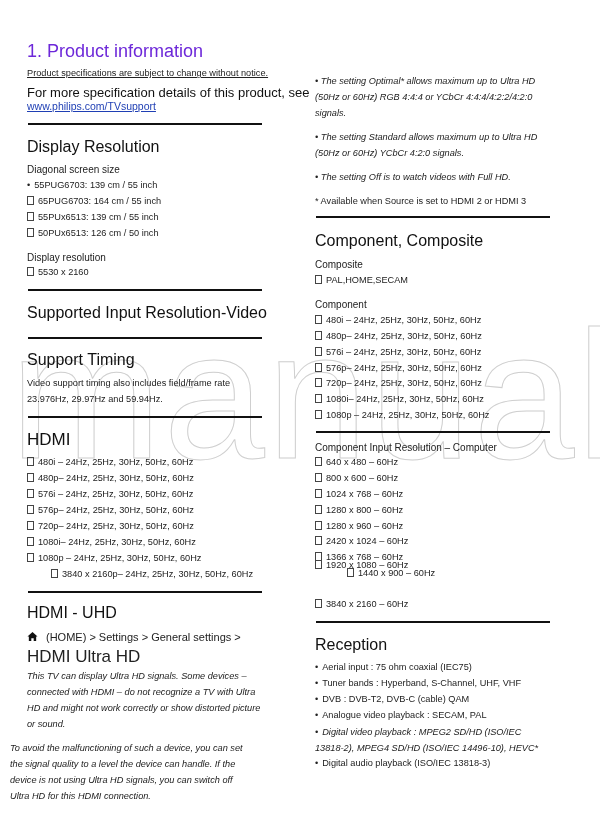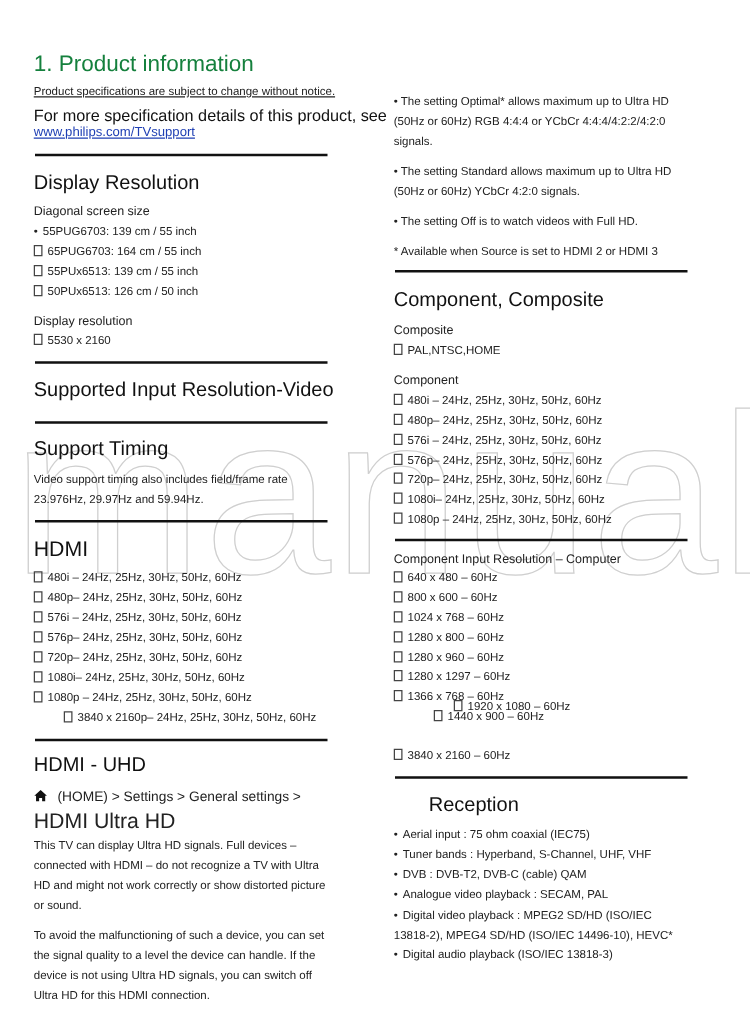--- a/index.html
+++ b/index.html
@@ -1,25 +1,25 @@
 <!DOCTYPE html>
 <html><head>
 <meta charset="utf-8">
 <style>
   html, body { margin: 0; padding: 0; }
   body {
     width: 600px; height: 817px; background: #ffffff; position: relative; overflow: hidden;
     font-family: "Liberation Sans", sans-serif; color: #1a1a1a;
   }
   .abs { position: absolute; white-space: nowrap; }
-  .h1 { font-size: 18px; color: #15803d; }
+  .h1 { font-size: 18px; color: #6d28d9; }
   .h2 { font-size: 16px; color: #111; }
   .sub { font-size: 11px; color: #222; }
   .small { font-size: 9.2px; color: #222; }
-  .body { font-size: 9.2px; color: #222; line-height: 16px; white-space: normal; }
+  .body { font-size: 9.2px; color: #222; line-height: 16px; white-space: normal; font-style: italic; }
   .link { font-size: 10.5px; color: #1f3fb4; text-decoration: underline; }
   .rule { position: absolute; height: 2px; background: #111; }
   .box::before { content: ""; display: inline-block; width: 5px; height: 7px; border: 1px solid #444; margin-right: 4px; vertical-align: -1px; }
   .bullet::before { content: "•"; margin-right: 4px; }
   .watermark {
     position: absolute; left: 10px; top: 290px; font-size: 182px; letter-spacing: 2px;
     color: rgba(255,255,255,0.0); -webkit-text-stroke: 1px #cfcfcf;
     font-family: "Liberation Sans", sans-serif; pointer-events: none; white-space: nowrap;
     z-index: 0;
   }
@@ -69,58 +69,58 @@
     <div class="abs small box" style="left:27px; top:569px;margin-left:24px;">3840 x 2160p– 24Hz, 25Hz, 30Hz, 50Hz, 60Hz</div>
     <div class="rule" style="left:28px; top:591px; width:234px;"></div>
 
     <div class="abs h2" style="left:27px; top:604px;">HDMI - UHD</div>
     <div class="abs sub" style="left:27px; top:631px; font-size:11px;">
       <svg class="home-icon" viewBox="0 0 12 12">
           <path d="M6 1 L11.5 6 L10 6 L10 11 L7.3 11 L7.3 8 L4.7 8 L4.7 11 L2 11 L2 6 L0.5 6 Z" fill="#111"></path>
         </svg><span>(HOME) &gt; Settings &gt; General settings &gt;</span>
     </div>
     <div class="abs sub" style="left:27px; top:647px; font-size:17px;">HDMI Ultra HD</div>
-    <div class="abs body" style="left:27px; top:668px; width:240px;">This TV can display Ultra HD signals. Full devices – connected with HDMI – do not recognize a TV with Ultra HD and might not work correctly or show distorted picture or sound.</div>
-    <div class="abs body" style="left:27px; top:740px; width:240px;">To avoid the malfunctioning of such a device, you can set the signal quality to a level the device can handle. If the device is not using Ultra HD signals, you can switch off Ultra HD for this HDMI connection.</div>
+    <div class="abs body" style="left:27px; top:668px; width:240px;">This TV can display Ultra HD signals. Some devices – connected with HDMI – do not recognize a TV with Ultra HD and might not work correctly or show distorted picture or sound.</div>
+    <div class="abs body" style="left:10px; top:740px; width:240px;">To avoid the malfunctioning of such a device, you can set the signal quality to a level the device can handle. If the device is not using Ultra HD signals, you can switch off Ultra HD for this HDMI connection.</div>
   </div>
 
   <div>
     <div class="abs body" style="left:315px; top:73px; width:232px;">• The setting Optimal* allows maximum up to Ultra HD (50Hz or 60Hz) RGB 4:4:4 or YCbCr 4:4:4/4:2:2/4:2:0 signals.</div>
     <div class="abs body" style="left:315px; top:129px; width:232px;">• The setting Standard allows maximum up to Ultra HD (50Hz or 60Hz) YCbCr 4:2:0 signals.</div>
     <div class="abs body" style="left:315px; top:169px; width:232px;">• The setting Off is to watch videos with Full HD.</div>
     <div class="abs small" style="left:315px; top:196px;">* Available when Source is set to HDMI 2 or HDMI 3</div>
     <div class="rule" style="left:316px; top:216px; width:234px;"></div>
 
     <div class="abs h2" style="left:315px; top:232px;">Component, Composite</div>
     <div class="abs sub" style="left:315px; top:259px; font-size:10px;">Composite</div>
-    <div class="abs small box" style="left:315px; top:275px;">PAL,NTSC,HOME</div>
+    <div class="abs small box" style="left:315px; top:275px;">PAL,HOME,SECAM</div>
     <div class="abs sub" style="left:315px; top:299px; font-size:10px;">Component</div>
     <div class="abs small box" style="left:315px; top:315px;">480i – 24Hz, 25Hz, 30Hz, 50Hz, 60Hz</div>
     <div class="abs small box" style="left:315px; top:331px;">480p– 24Hz, 25Hz, 30Hz, 50Hz, 60Hz</div>
     <div class="abs small box" style="left:315px; top:347px;">576i – 24Hz, 25Hz, 30Hz, 50Hz, 60Hz</div>
     <div class="abs small box" style="left:315px; top:363px;">576p– 24Hz, 25Hz, 30Hz, 50Hz, 60Hz</div>
     <div class="abs small box" style="left:315px; top:378px;">720p– 24Hz, 25Hz, 30Hz, 50Hz, 60Hz</div>
     <div class="abs small box" style="left:315px; top:394px;">1080i– 24Hz, 25Hz, 30Hz, 50Hz, 60Hz</div>
     <div class="abs small box" style="left:315px; top:410px;">1080p – 24Hz, 25Hz, 30Hz, 50Hz, 60Hz</div>
     <div class="rule" style="left:316px; top:431px; width:234px;"></div>
 
     <div class="abs sub" style="left:315px; top:442px; font-size:10px;">Component Input Resolution – Computer</div>
     <div class="abs small box" style="left:315px; top:457px;">640 x 480 – 60Hz</div>
     <div class="abs small box" style="left:315px; top:473px;">800 x 600 – 60Hz</div>
     <div class="abs small box" style="left:315px; top:489px;">1024 x 768 – 60Hz</div>
     <div class="abs small box" style="left:315px; top:505px;">1280 x 800 – 60Hz</div>
     <div class="abs small box" style="left:315px; top:521px;">1280 x 960 – 60Hz</div>
-    <div class="abs small box" style="left:315px; top:536px;">1280 x 1297 – 60Hz</div>
+    <div class="abs small box" style="left:315px; top:536px;">2420 x 1024 – 60Hz</div>
     <div class="abs small box" style="left:315px; top:552px;">1366 x 768 – 60Hz</div>
     <div class="abs small box" style="left:315px; top:568px;margin-left:32px;">1440 x 900 – 60Hz</div>
-    <div class="abs small box" style="left:315px; top:560px;margin-left:48px;">1920 x 1080 – 60Hz</div>
+    <div class="abs small box" style="left:315px; top:560px;">1920 x 1080 – 60Hz</div>
     <div class="abs small box" style="left:315px; top:599px;">3840 x 2160 – 60Hz</div>
     <div class="rule" style="left:316px; top:621px; width:234px;"></div>
 
-    <div class="abs h2" style="left:315px; top:636px;margin-left:28px;">Reception</div>
+    <div class="abs h2" style="left:315px; top:636px;">Reception</div>
     <div class="abs small bullet" style="left:315px; top:662px;">Aerial input : 75 ohm coaxial (IEC75)</div>
     <div class="abs small bullet" style="left:315px; top:678px;">Tuner bands : Hyperband, S-Channel, UHF, VHF</div>
     <div class="abs small bullet" style="left:315px; top:694px;">DVB : DVB-T2, DVB-C (cable) QAM</div>
     <div class="abs small bullet" style="left:315px; top:710px;">Analogue video playback : SECAM, PAL</div>
     <div class="abs body bullet" style="left:315px; top:724px; width:235px;">Digital video playback : MPEG2 SD/HD (ISO/IEC 13818-2), MPEG4 SD/HD (ISO/IEC 14496-10), HEVC*</div>
     <div class="abs small bullet" style="left:315px; top:758px;">Digital audio playback (ISO/IEC 13818-3)</div>
   </div>
 
 </div>
 

